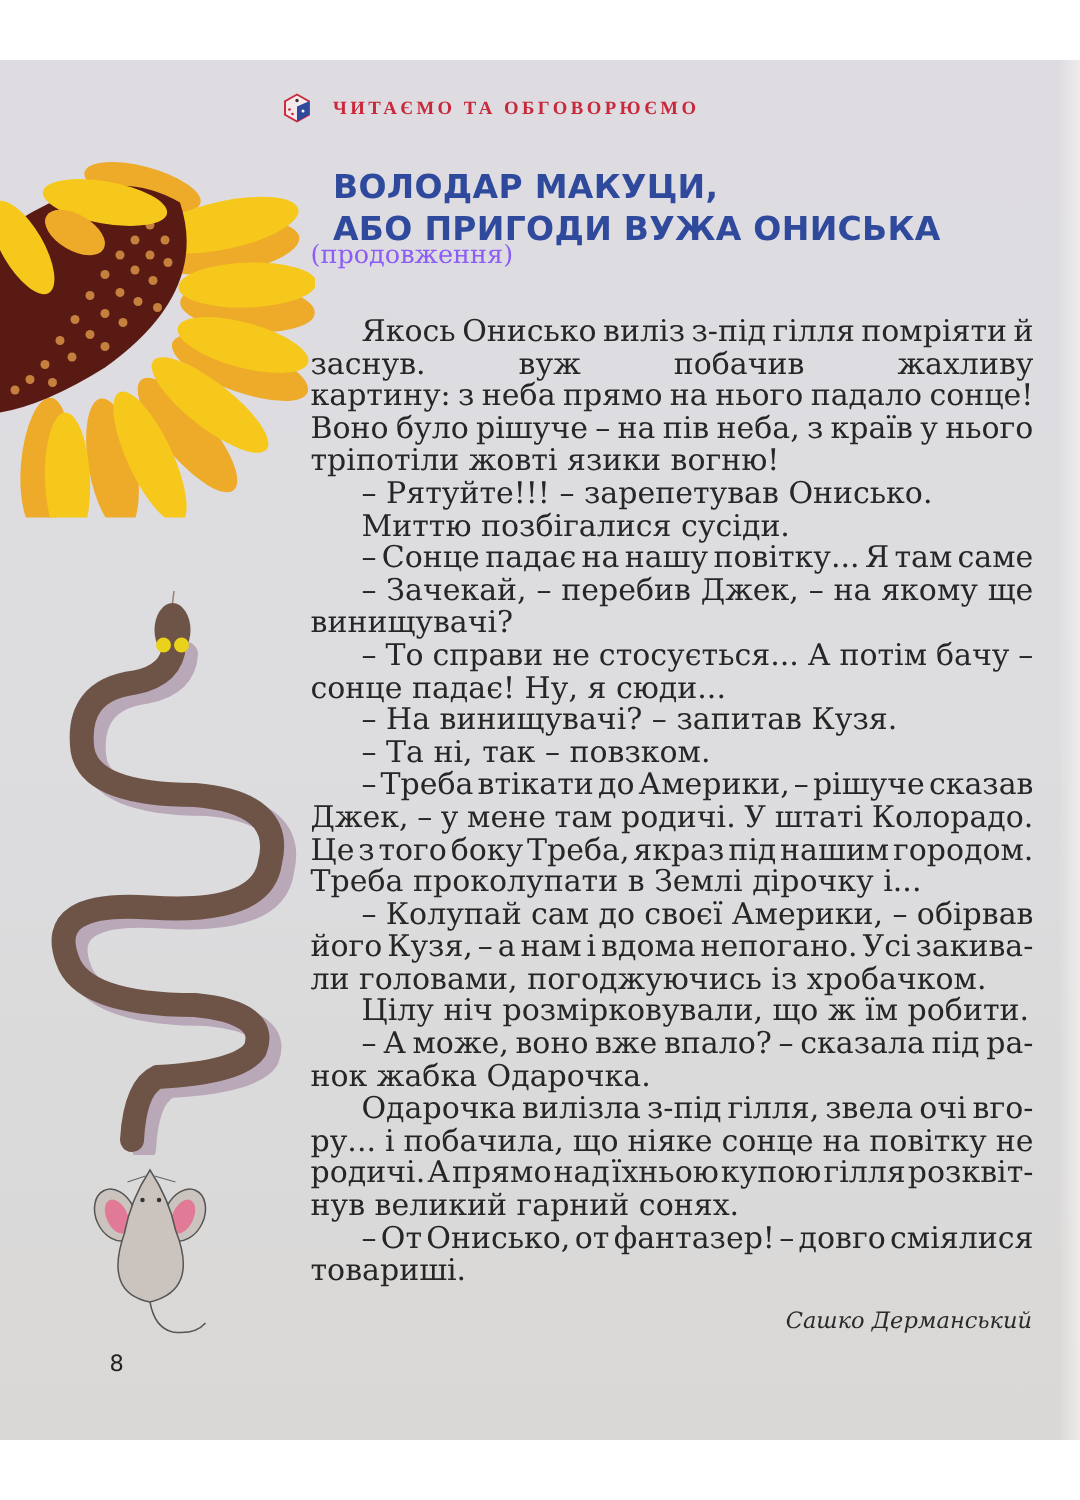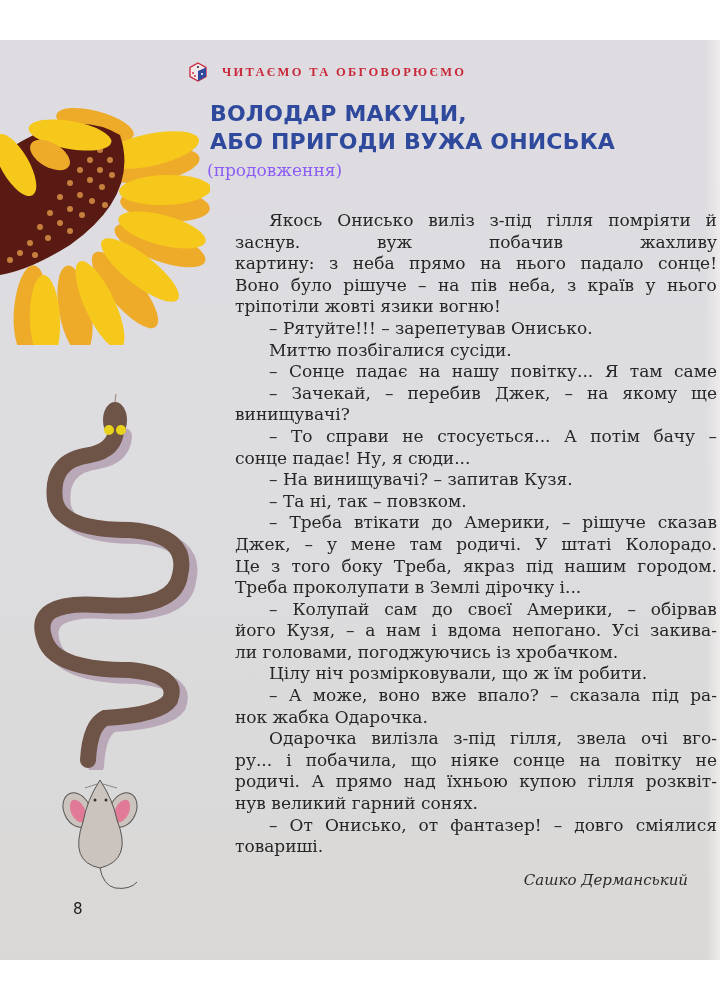--- a/index.html
+++ b/index.html
@@ -16,31 +16,31 @@
     background: linear-gradient(90deg, rgba(255,255,255,0) 0%, rgba(240,238,236,0.9) 100%);
   }
   .section-header {
     position: absolute; left: 188px; top: 62px; display: flex; align-items: center; gap: 14px;
   }
   .section-label {
     font-family: Liberation Serif, serif; font-weight: bold; font-size: 12.5px;
     letter-spacing: 2.3px; color: #c9283a;
   }
   .title {
-    position: absolute; left: 206px; top: 96px; margin: 4px;
+    position: absolute; left: 206px; top: 96px; margin: 16px;
     font-family: "DejaVu Sans", sans-serif; font-weight: bold; font-size: 22px; line-height: 28px;
     color: #2f4a9c; letter-spacing: 0.2px;
   }
   .title span { display: block; }
   .subtitle {
     position: absolute; left: 207px; top: 160px; font-size: 17px; color: #8b5cf6;
   }
   .story {
     position: absolute; left: 207px; top: 210px; width: 482px;
-    font-size: 17px; line-height: 21.6px; color: #262626; margin-left: 28px;
+    font-size: 20px; line-height: 21.6px; color: #262626;
   }
   .line { white-space: nowrap; display: flex; justify-content: space-between; }
   .line.last { justify-content: flex-start; text-align: center; }
   .line.indent { padding-left: 34px; }
   .line span.w { display: inline-block; }
   .author {
     position: absolute; right: 32px; top: 871px; font-style: italic; font-size: 15px; color: #2a2a2a; margin-left: 32px;
   }
   .page-number {
     position: absolute; left: 73px; top: 900px; font-family: "DejaVu Sans", sans-serif; font-size: 15px; color: #222;

